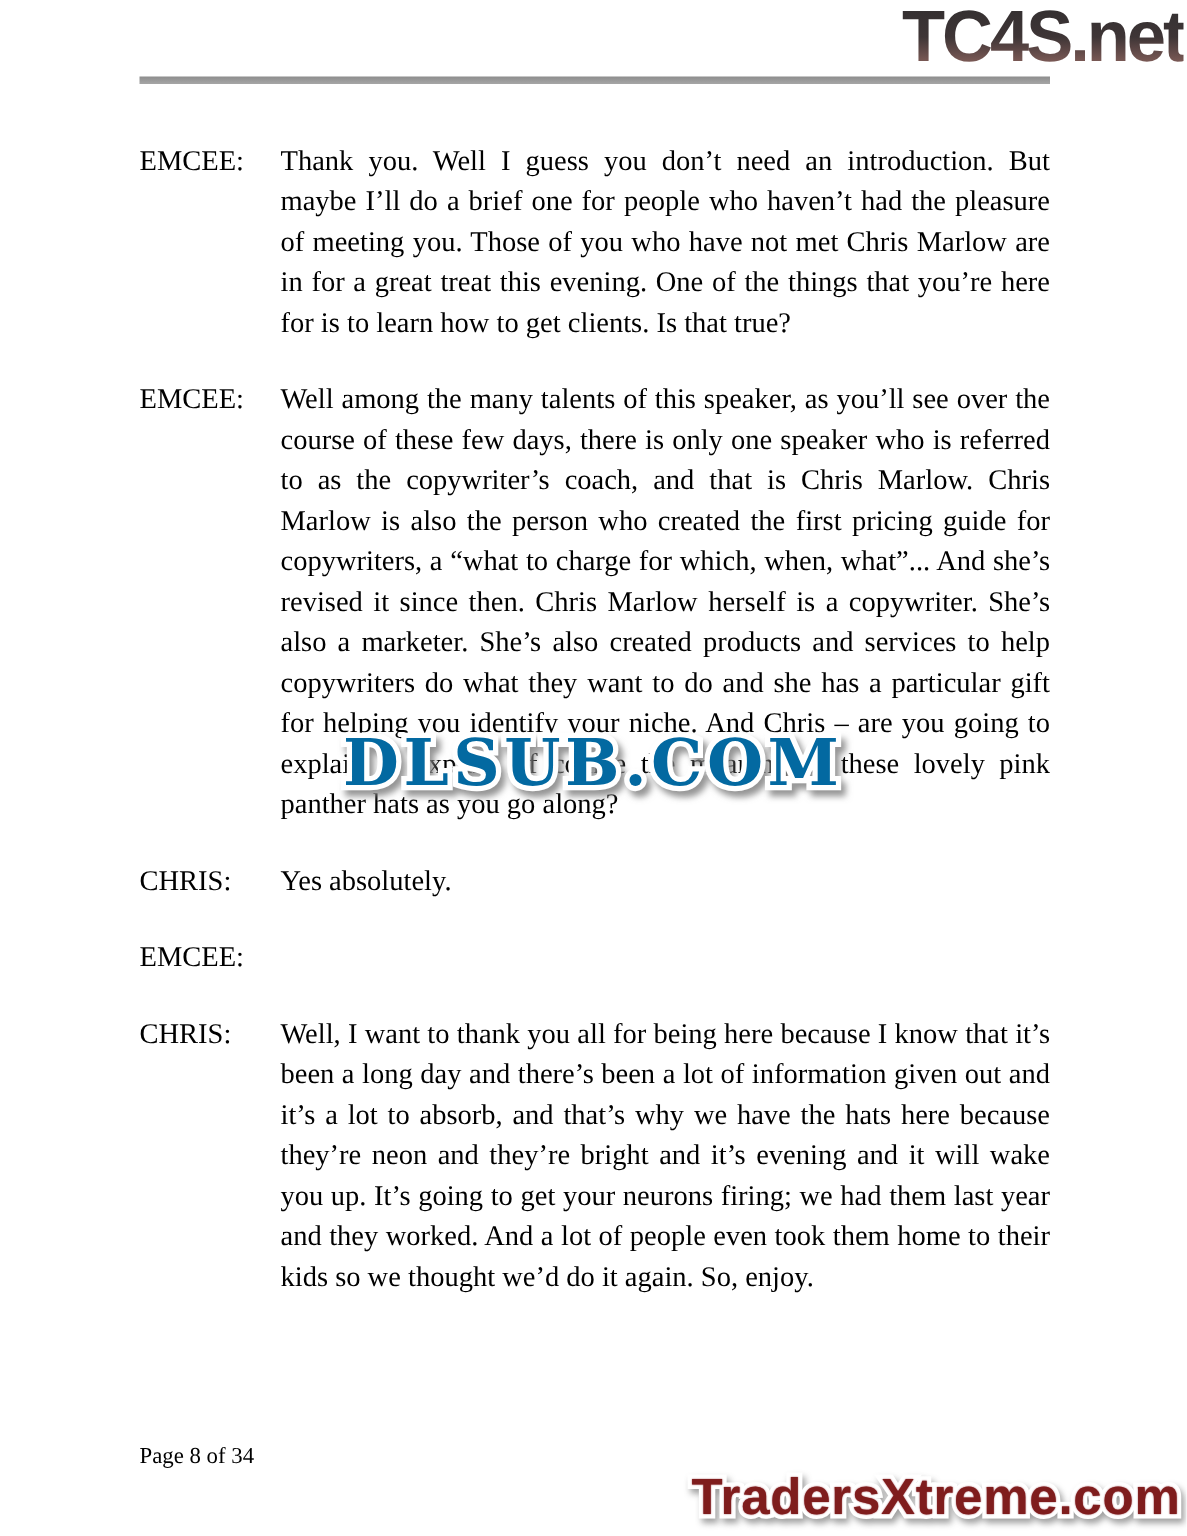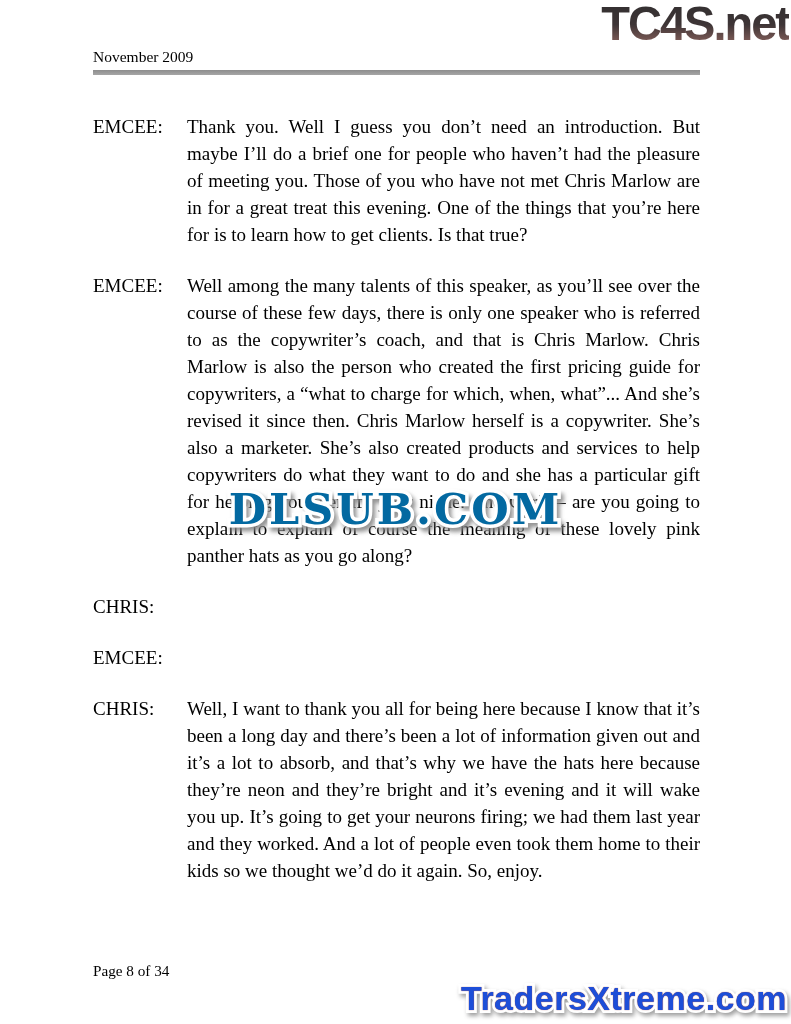--- a/index.html
+++ b/index.html
@@ -45,56 +45,56 @@
     filter:drop-shadow(3px 4px 2px rgba(130,130,130,0.85));
     z-index:6;
   }
 
   
   .page-num { position:absolute; left:93px; bottom:44px; font-size:15.2px; }
   .bottom-logo {
     position:absolute; right:4px; bottom:6px;
     font-family:"Liberation Sans","DejaVu Sans",sans-serif;
     font-weight:bold; font-size:34px; letter-spacing:0.5px; white-space:nowrap;
-    color:#1d4ed8;
+    color:#7f1d1d;
     -webkit-text-stroke:6px #ffffff; paint-order:stroke fill;
     text-shadow:0 0 1px #8a2830;
     filter:drop-shadow(2px 3px 2px rgba(150,150,150,0.9));
     z-index:6;
   }
 </style>
 </head>
 <body>
 
 <div class="page">
 
   <div class="top-logo">TC4S.net</div>
 
   <div class="content">
 
     <div class="doc-header">
-      <div class="doc-date">November 2009</div>
       <div class="rule"></div>
     </div>
 
     <div class="transcript">
 
       <div class="t-row">
         <div class="t-speaker">EMCEE:</div>
         <div class="t-text">Thank you. Well I guess you don’t need an introduction. But maybe I’ll do a brief one for people who haven’t had the pleasure of meeting you. Those of you who have not met Chris Marlow are in for a great treat this evening. One of the things that you’re here for is to learn how to get clients. Is that true?</div>
       </div>
 
 
       <div class="t-row">
         <div class="t-speaker">EMCEE:</div>
         <div class="t-text">Well among the many talents of this speaker, as you’ll see over the course of these few days, there is only one speaker who is referred to as the copywriter’s coach, and that is Chris Marlow. Chris Marlow is also the person who created the first pricing guide for copywriters, a “what to charge for which, when, what”... And she’s revised it since then. Chris Marlow herself is a copywriter. She’s also a marketer. She’s also created products and services to help copywriters do what they want to do and she has a particular gift for helping you identify your niche. And Chris – are you going to explain to explain of course the meaning of these lovely pink panther hats as you go along?</div>
       </div>
 
       <div class="t-row">
         <div class="t-speaker">CHRIS:</div>
+        <div class="t-text">Yes absolutely.</div>
       </div>
 
       <div class="t-row">
         <div class="t-speaker">EMCEE:</div>
       </div>
 
       <div class="t-row">
         <div class="t-speaker">CHRIS:</div>
         <div class="t-text">Well, I want to thank you all for being here because I know that it’s been a long day and there’s been a lot of information given out and it’s a lot to absorb, and that’s why we have the hats here because they’re neon and they’re bright and it’s evening and it will wake you up. It’s going to get your neurons firing; we had them last year and they worked. And a lot of people even took them home to their kids so we thought we’d do it again. So, enjoy.</div>
       </div>

